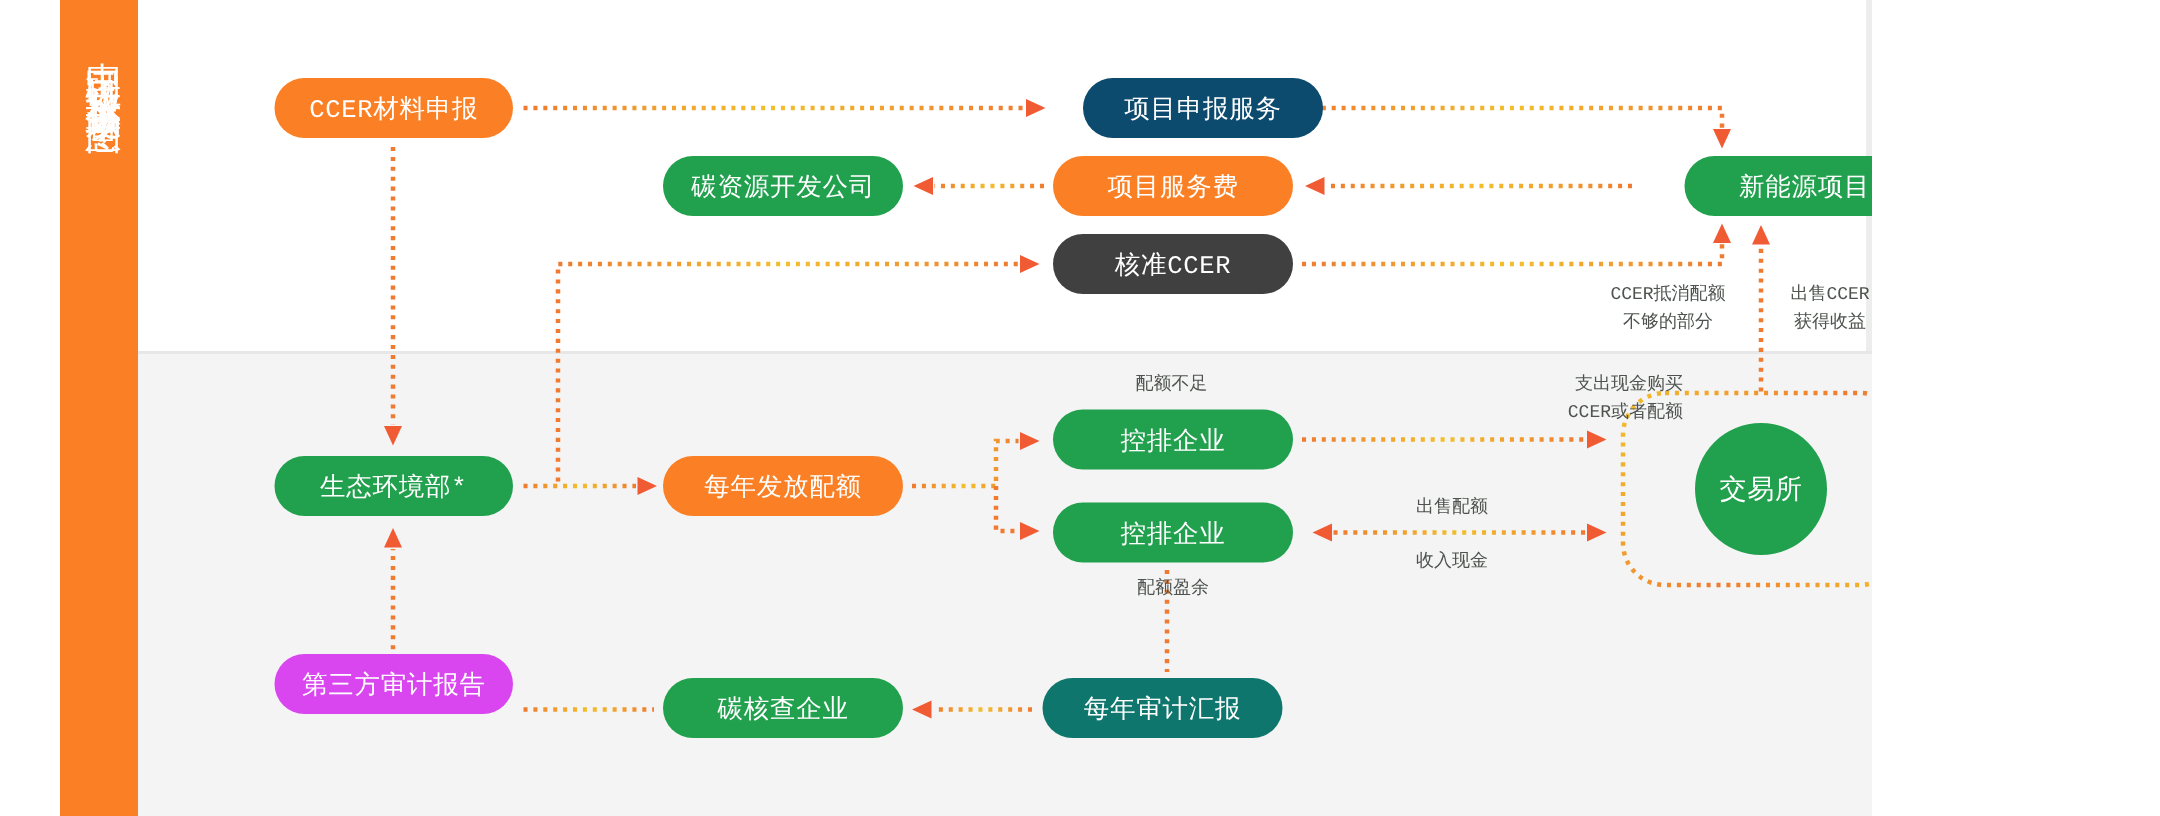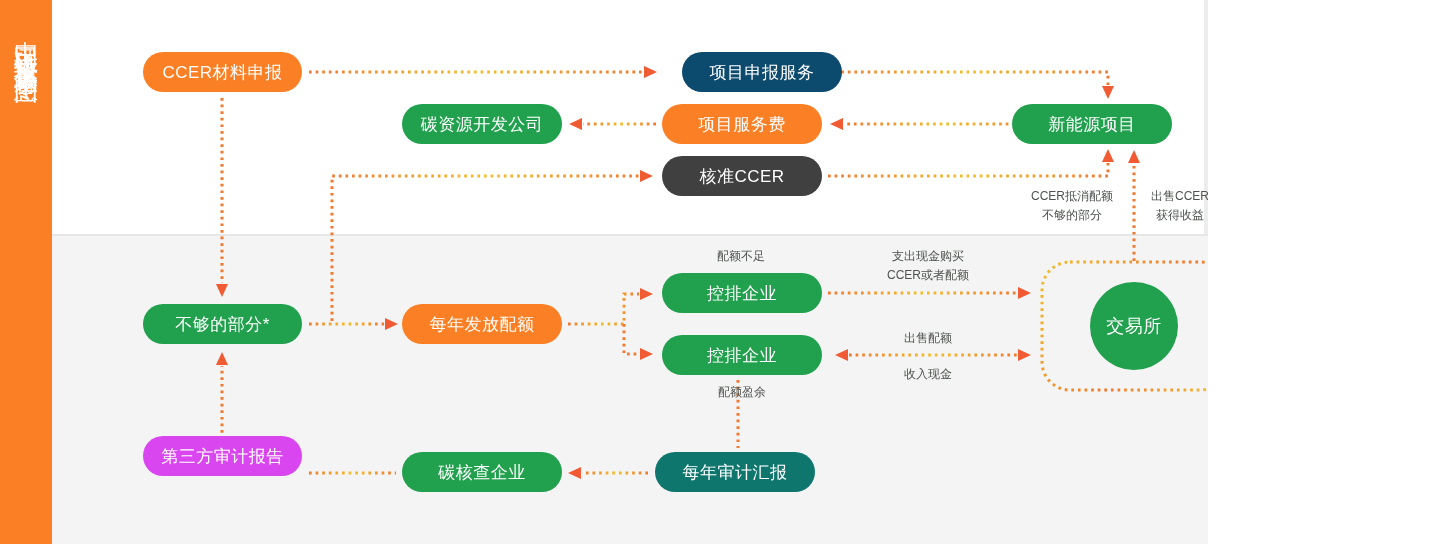--- a/index.html
+++ b/index.html
@@ -1,17 +1,17 @@
 <!DOCTYPE html>
 <html><head>
 <meta charset="utf-8">
 <style>
   html,body{margin:0;padding:0;background:#ffffff;}
   .stage{position:relative;width:1208px;height:544px;overflow:hidden;background:#ffffff;
-         font-family:Liberation Sans, sans-serif;}
+         font-family:Liberation Mono, monospace;margin-left:40px;}
   .section-bottom{position:absolute;left:0;top:234px;width:1440px;height:310px;
          background:#F4F4F4;border-top:2px solid #E7E7E7;box-sizing:border-box;}
   .right-strip{position:absolute;right:0;top:0;width:4px;height:234px;background:#EDEDED;}
   .sidebar{position:absolute;left:0;top:0;width:52px;height:544px;background:#FB8025;
          display:flex;justify-content:center;z-index:6;}
   .sidebar-title{writing-mode:vertical-rl;text-orientation:upright;color:#ffffff;
          font-size:24px;font-weight:500;letter-spacing:4px;padding-top:22px;}
   #edge-layer{position:absolute;left:0;top:0;z-index:1;pointer-events:none;}
   .node{position:absolute;color:#ffffff;display:flex;align-items:center;justify-content:center;
          font-size:17px;font-weight:500;letter-spacing:.5px;z-index:3;box-sizing:border-box;}
@@ -145,33 +145,33 @@
       <polygon points="1381,95 1375,108 1387,108" fill="#F4712C"></polygon>
       <polyline points="1381,352 1381,361" fill="none" stroke="#F4712C" stroke-width="3"></polyline>
       <polygon points="1381,372 1375,359 1387,359" fill="#F4712C"></polygon>
     </svg>
 
   <div id="node-layer">
       <div class="node pill" style="left: 143px; top: 52px; width: 159px; height: 40px; background: rgb(251, 128, 37);">CCER材料申报</div>
       <div class="node pill" style="left: 682px; top: 52px; width: 160px; height: 40px; background: #0c4a6e;">项目申报服务</div>
       <div class="node pill" style="left: 402px; top: 104px; width: 160px; height: 40px; background: rgb(33, 160, 78);">碳资源开发公司</div>
       <div class="node pill" style="left: 662px; top: 104px; width: 160px; height: 40px; background: rgb(251, 128, 37);">项目服务费</div>
-      <div class="node pill" style="left: 1012px; top: 104px; width: 160px; height: 40px; background: rgb(33, 160, 78);">新能源项目</div>
+      <div class="node pill" style="left: 1083px; top: 104px; width: 160px; height: 40px; background: rgb(33, 160, 78);">新能源项目</div>
       <div class="node pill" style="left: 662px; top: 156px; width: 160px; height: 40px; background: #404040;">核准CCER</div>
-      <div class="node pill" style="left: 143px; top: 304px; width: 159px; height: 40px; background: rgb(33, 160, 78);">不够的部分*</div>
+      <div class="node pill" style="left: 143px; top: 304px; width: 159px; height: 40px; background: rgb(33, 160, 78);">生态环境部*</div>
       <div class="node pill" style="left: 402px; top: 304px; width: 160px; height: 40px; background: rgb(251, 128, 37); text-align: center;">每年发放配额</div>
       <div class="node pill" style="left: 662px; top: 273px; width: 160px; height: 40px; background: rgb(33, 160, 78);">控排企业</div>
       <div class="node pill" style="left: 662px; top: 335px; width: 160px; height: 40px; background: rgb(33, 160, 78);">控排企业</div>
       <div class="node pill" style="left: 143px; top: 436px; width: 159px; height: 40px; background: #d946ef;">第三方审计报告</div>
       <div class="node pill" style="left: 402px; top: 452px; width: 160px; height: 40px; background: rgb(33, 160, 78);">碳核查企业</div>
       <div class="node pill" style="left: 655px; top: 452px; width: 160px; height: 40px; background: #0f766e;">每年审计汇报</div>
       <div class="node circle" style="left: 1090px; top: 282px; width: 88px; height: 88px; background: rgb(33, 160, 78); text-align: center;">交易所</div>
       <div class="dlabel" style="left: 571px; width: 340px; top: 246.5px;">配额不足</div>
       <div class="dlabel" style="left: 572px; width: 340px; top: 382.5px;">配额盈余</div>
-      <div class="dlabel" style="left: 758px; width: 340px; top: 247px;">支出现金购买
+      <div class="dlabel" style="left: 742px; width: 340px; top: 247px; text-align: right;">支出现金购买
 CCER或者配额</div>
       <div class="dlabel" style="left: 758px; width: 340px; top: 328.5px;">出售配额</div>
       <div class="dlabel" style="left: 758px; width: 340px; top: 364.5px;">收入现金</div>
       <div class="dlabel" style="left: 902px; width: 340px; top: 187px;">CCER抵消配额
 不够的部分</div>
       <div class="dlabel" style="left: 1010px; width: 340px; top: 187px;">出售CCER
 获得收益</div>
       <div class="dlabel vertical" style="left: 1279px; top: 165.5px;">购买碳配额</div>
     </div>
 

